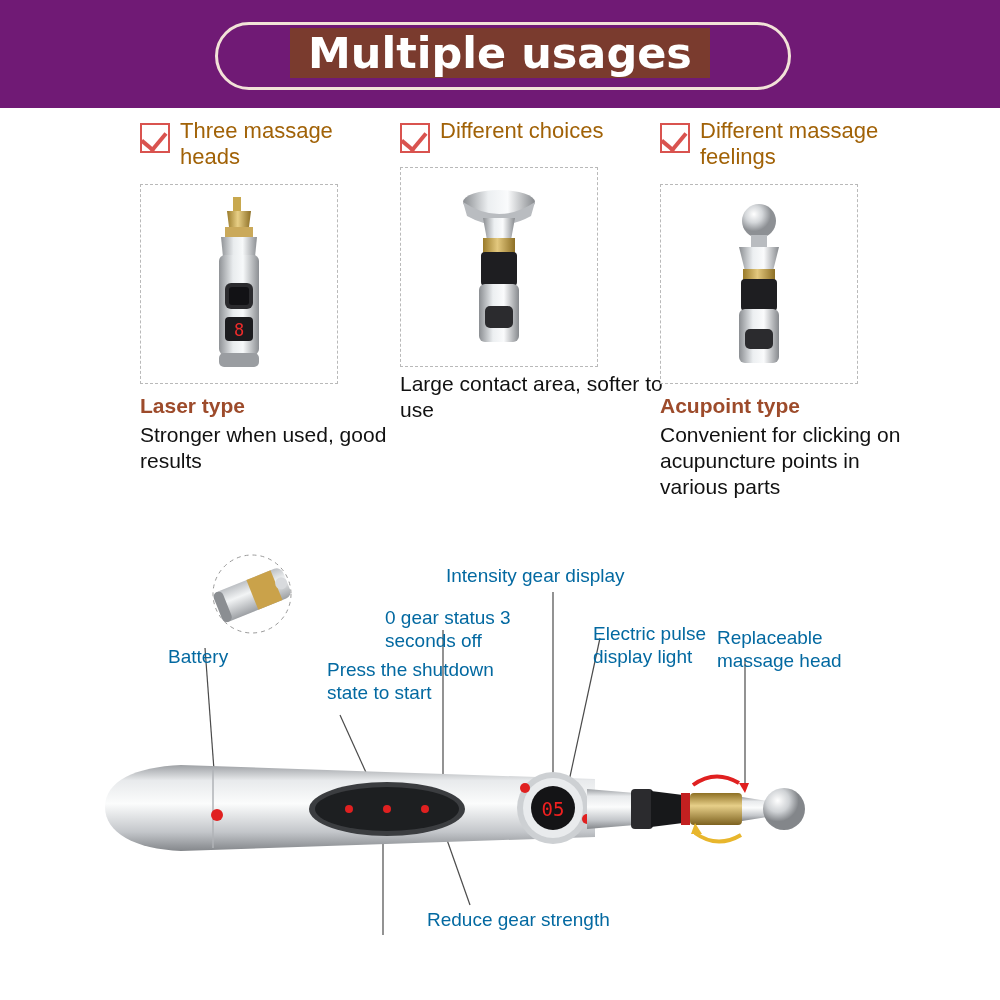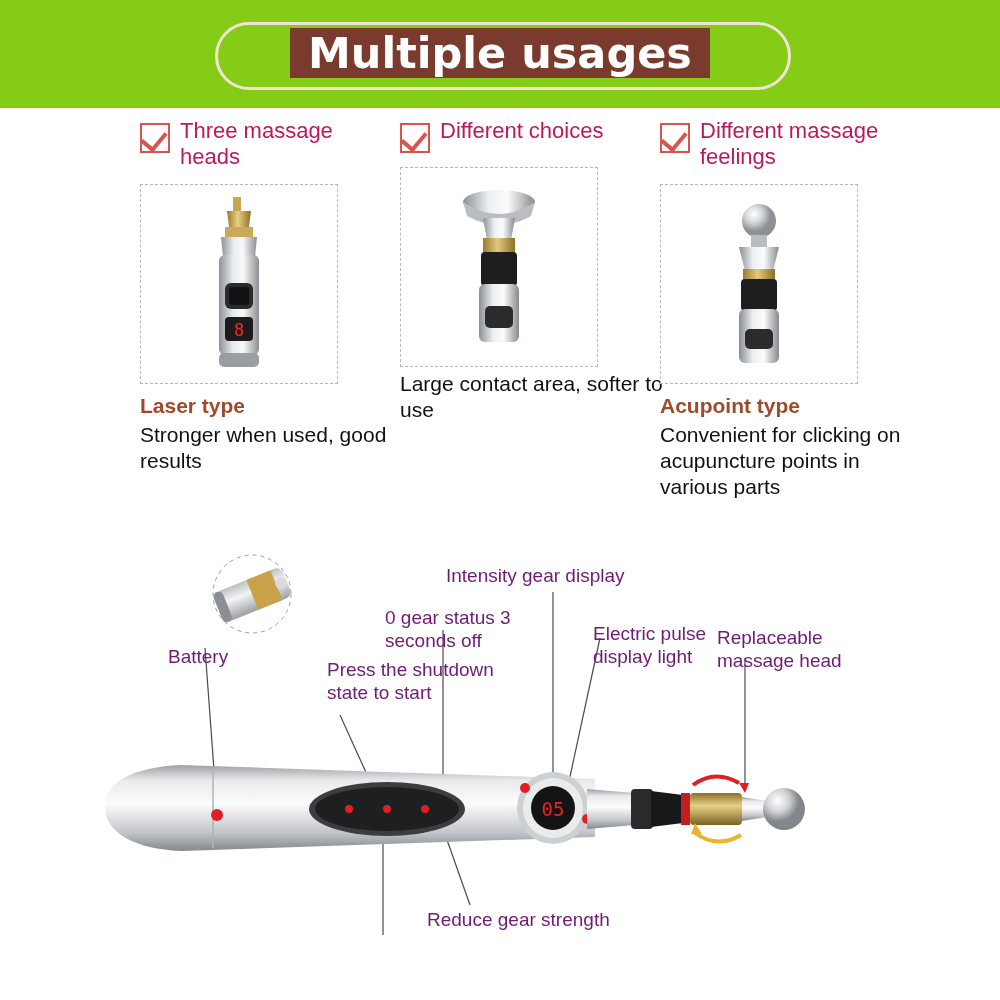--- a/index.html
+++ b/index.html
@@ -6,21 +6,21 @@
   body{
     width:1000px;height:1000px;
     background:#ffffff;
     font-family:"Liberation Sans", sans-serif;
     overflow:hidden;
     position:relative;
   }
   
   .header{
     position:absolute;left:0;top:0;width:1000px;height:108px;
-    background:#84cc16;
+    background:#701a75;
   }
   .header-pill{
     position:absolute;left:215px;top:22px;width:570px;height:62px;
     border:3px solid #f2e2d8;border-radius:34px;
   }
   .header-title-wrap{
     position:absolute;left:0;top:24px;width:1000px;height:58px;
     display:flex;align-items:center;justify-content:center;
   }
   .header-title-wrap span{
@@ -41,41 +41,41 @@
   .tick{
     width:26px;height:26px;border:2px solid #d9534f;flex:0 0 auto;
     position:relative;margin-top:5px;background:#fff;
   }
   .tick:after{
     content:"";position:absolute;left:4px;top:2px;width:12px;height:19px;
     border-right:4px solid #d9534f;border-bottom:4px solid #d9534f;
     transform:rotate(40deg);
   }
   .card-head-text{
-    font-size:22px;line-height:26px;color:#be185d;max-width:215px;
+    font-size:22px;line-height:26px;color:#a16207;max-width:215px;
   }
   .card-box{
     margin-top:14px;width:196px;height:198px;
     border:1px dashed #b9b9b9;position:relative;background:#fff;
   }
   .card.c1 .card-box{width:196px;}
   .card-type{
     margin-top:10px;font-size:21px;font-weight:bold;color:#9d4b2b;
   }
   .card-desc{
     margin-top:4px;font-size:21px;line-height:26px;color:#111;width:270px;
   }
 
   
   .dev{position:absolute;left:50%;transform:translateX(-50%);}
 
   
   .diagram{position:absolute;left:0;top:520px;width:1000px;height:480px;}
   .lbl{
-    position:absolute;font-size:19px;line-height:23px;color:#701a75;
+    position:absolute;font-size:19px;line-height:23px;color:#0369a1;
   }
   svg.leaders{position:absolute;left:0;top:0;width:1000px;height:480px;}
   .battery-ill{
     position:absolute;left:197px;top:33px;width:110px;height:82px;
   }
 </style>
 </head>
 <body>
 
 <div class="header">

